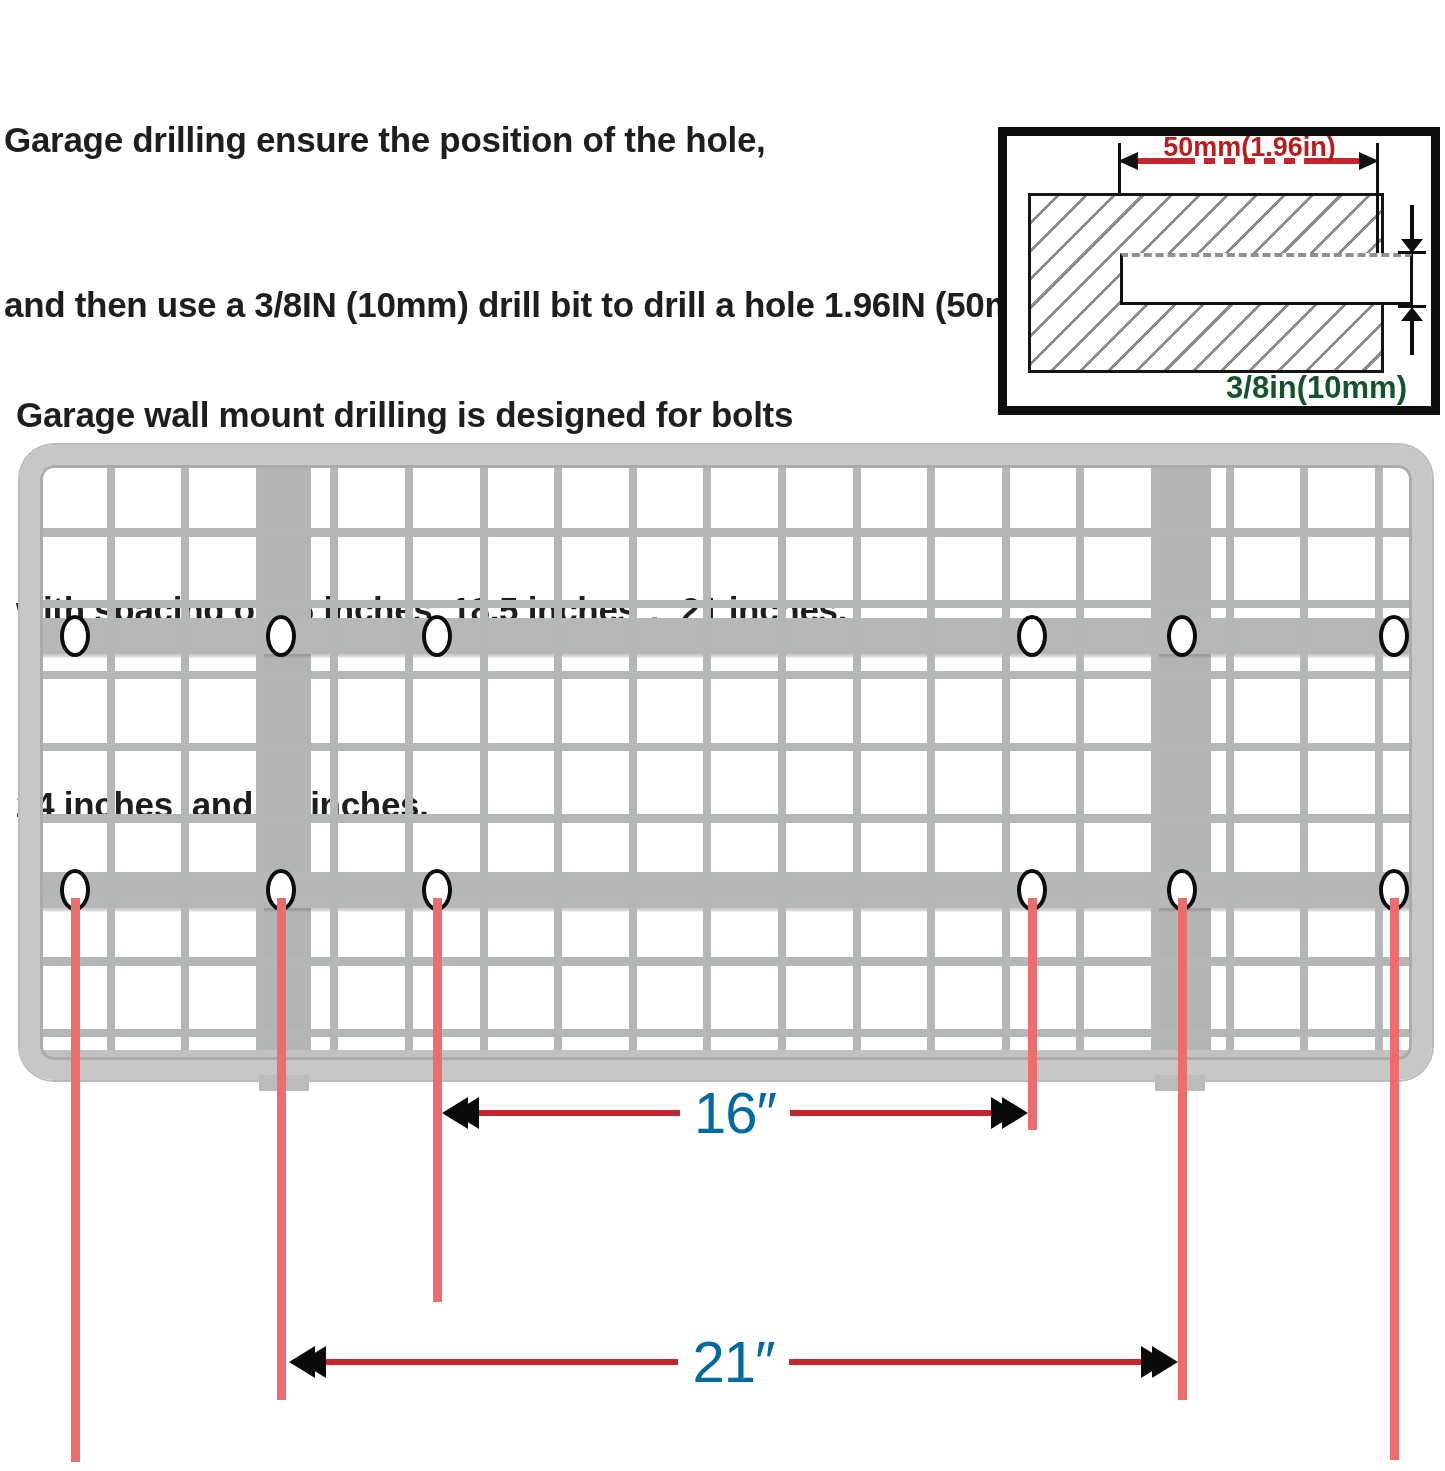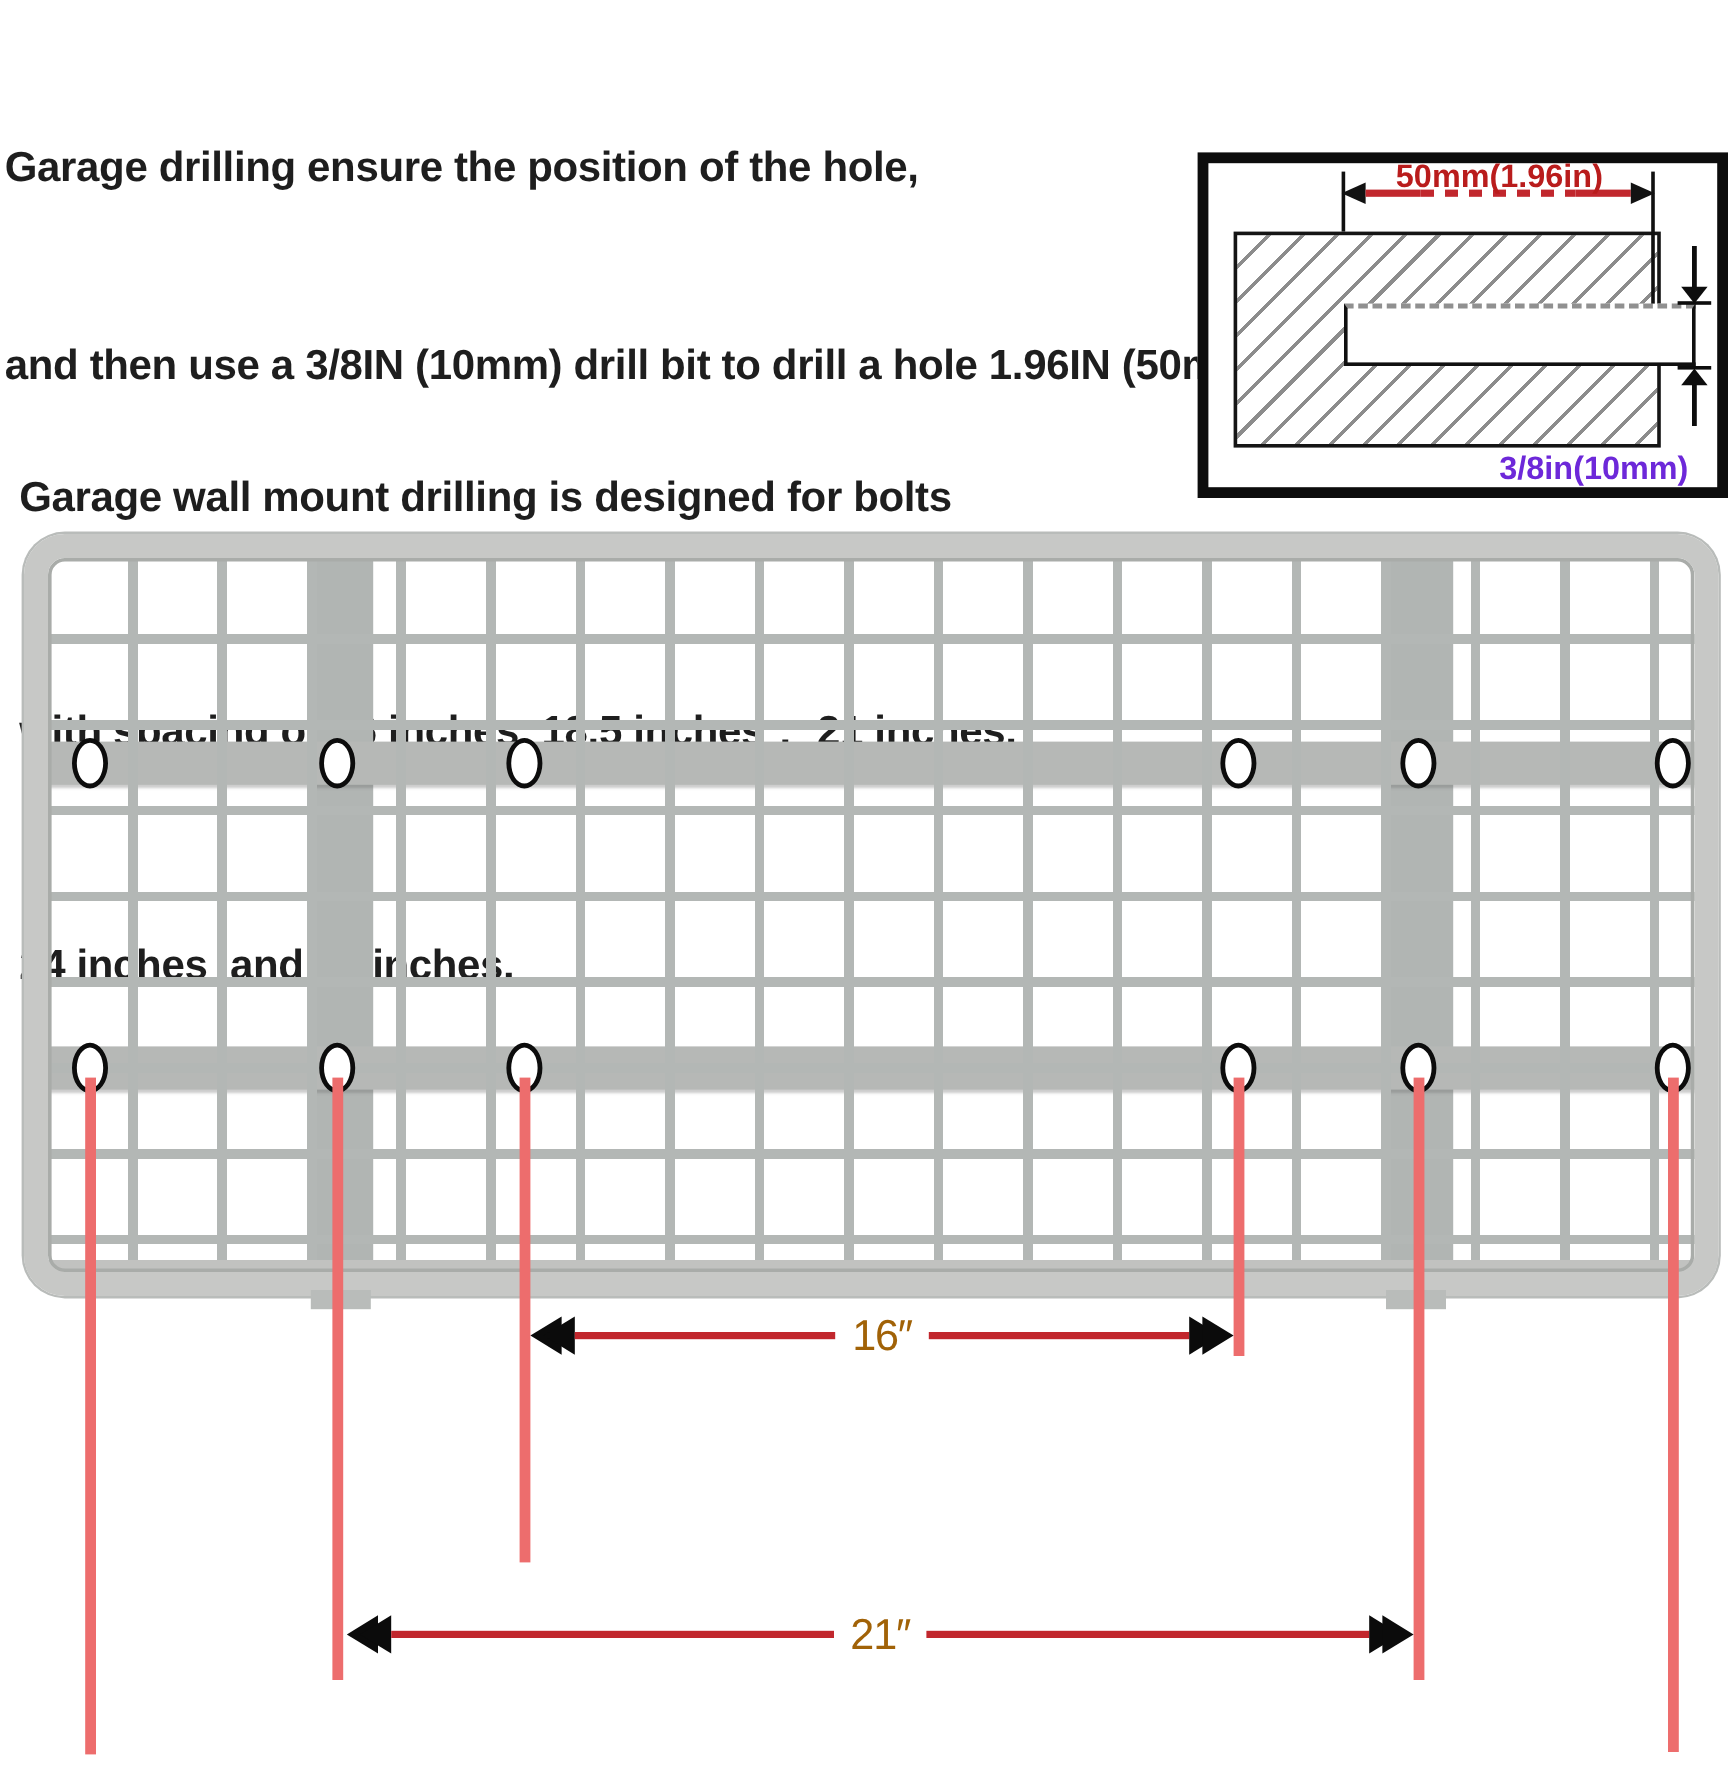--- a/index.html
+++ b/index.html
@@ -39,22 +39,22 @@
   .varrow.down .stem { top:0; height:36px; }
   .varrow.up .stem { bottom:0; height:36px; }
   .varrow .tip { position:absolute; left:0; width:0; height:0;
                  border-left:11px solid transparent; border-right:11px solid transparent; }
   .varrow.down .tip { bottom:0; border-top:14px solid #0d0d0d; }
   .varrow.up .tip { top:0; border-bottom:14px solid #0d0d0d; }
   .varrow.down { top:69px; }
   .varrow.up { top:171px; }
   .tick { position:absolute; left:391px; width:28px; height:3px; background:#0d0d0d; }
   .tick.t1 { top:115px; } .tick.t2 { top:169px; }
-  .dia-label { position:absolute; right:24px; bottom:0px; font-size:27px; font-weight:700;
-               color:#6d28d9; white-space:pre; }
+  .dia-label { position:absolute; right:24px; bottom:0px; font-size:31px; font-weight:700;
+               color:#14532d; white-space:pre; }
 
   
   .shelf { position:absolute; left:20px; top:445px; width:1412px; height:635px; }
   .strip { position:absolute; top:10px; bottom:16px; width:54px; background:#b1b5b3; }
   .strip.s1 { left:237px; } .strip.s2 { left:1137px; }
   .bar { position:absolute; left:12px; right:12px; height:36px; background:#b6b8b6;
          box-shadow:0 3px 2px rgba(110,110,110,.35); }
   .bar.top { top:173px; } .bar.bottom { top:427px; }
   .wires { position:absolute; left:12px; right:12px; top:12px; bottom:20px;
     background-image:
@@ -80,21 +80,21 @@
   .g6 { left:1390px;top:898px; height:562px; }
 
   
   .mrow { position:absolute; height:44px; display:flex; align-items:center; z-index:10; }
   .m16  { left:442px; top:1091px; width:586px; }
   .m185 { left:442px; top:1173px; width:736px; }
   .m24  { left:442px; top:1258px; width:948px; }
   .m21  { left:289px; top:1340px; width:889px; }
   .m32  { left:82px;  top:1425px; width:1308px; }
   .mline { flex:1; height:6px; background:#c1272d; }
-  .mlabel { font-size:36px; font-weight:400; color:#a16207; line-height:44px;
+  .mlabel { font-size:58px; font-weight:400; color:#0369a1; line-height:44px;
             padding:0 14px; letter-spacing:-1px; white-space:pre; }
   .chevs { display:flex; align-items:center; }
   .ctri { width:0; height:0; border-top:16px solid transparent; border-bottom:16px solid transparent; }
   .chevs.left .ctri { border-right:26px solid #0b0b0b; }
   .chevs.left .ctri + .ctri { margin-left:-15px; }
   .chevs.right .ctri { border-left:26px solid #0b0b0b; }
   .chevs.right .ctri + .ctri { margin-left:-15px; }
 </style>
 </head>
 <body>

